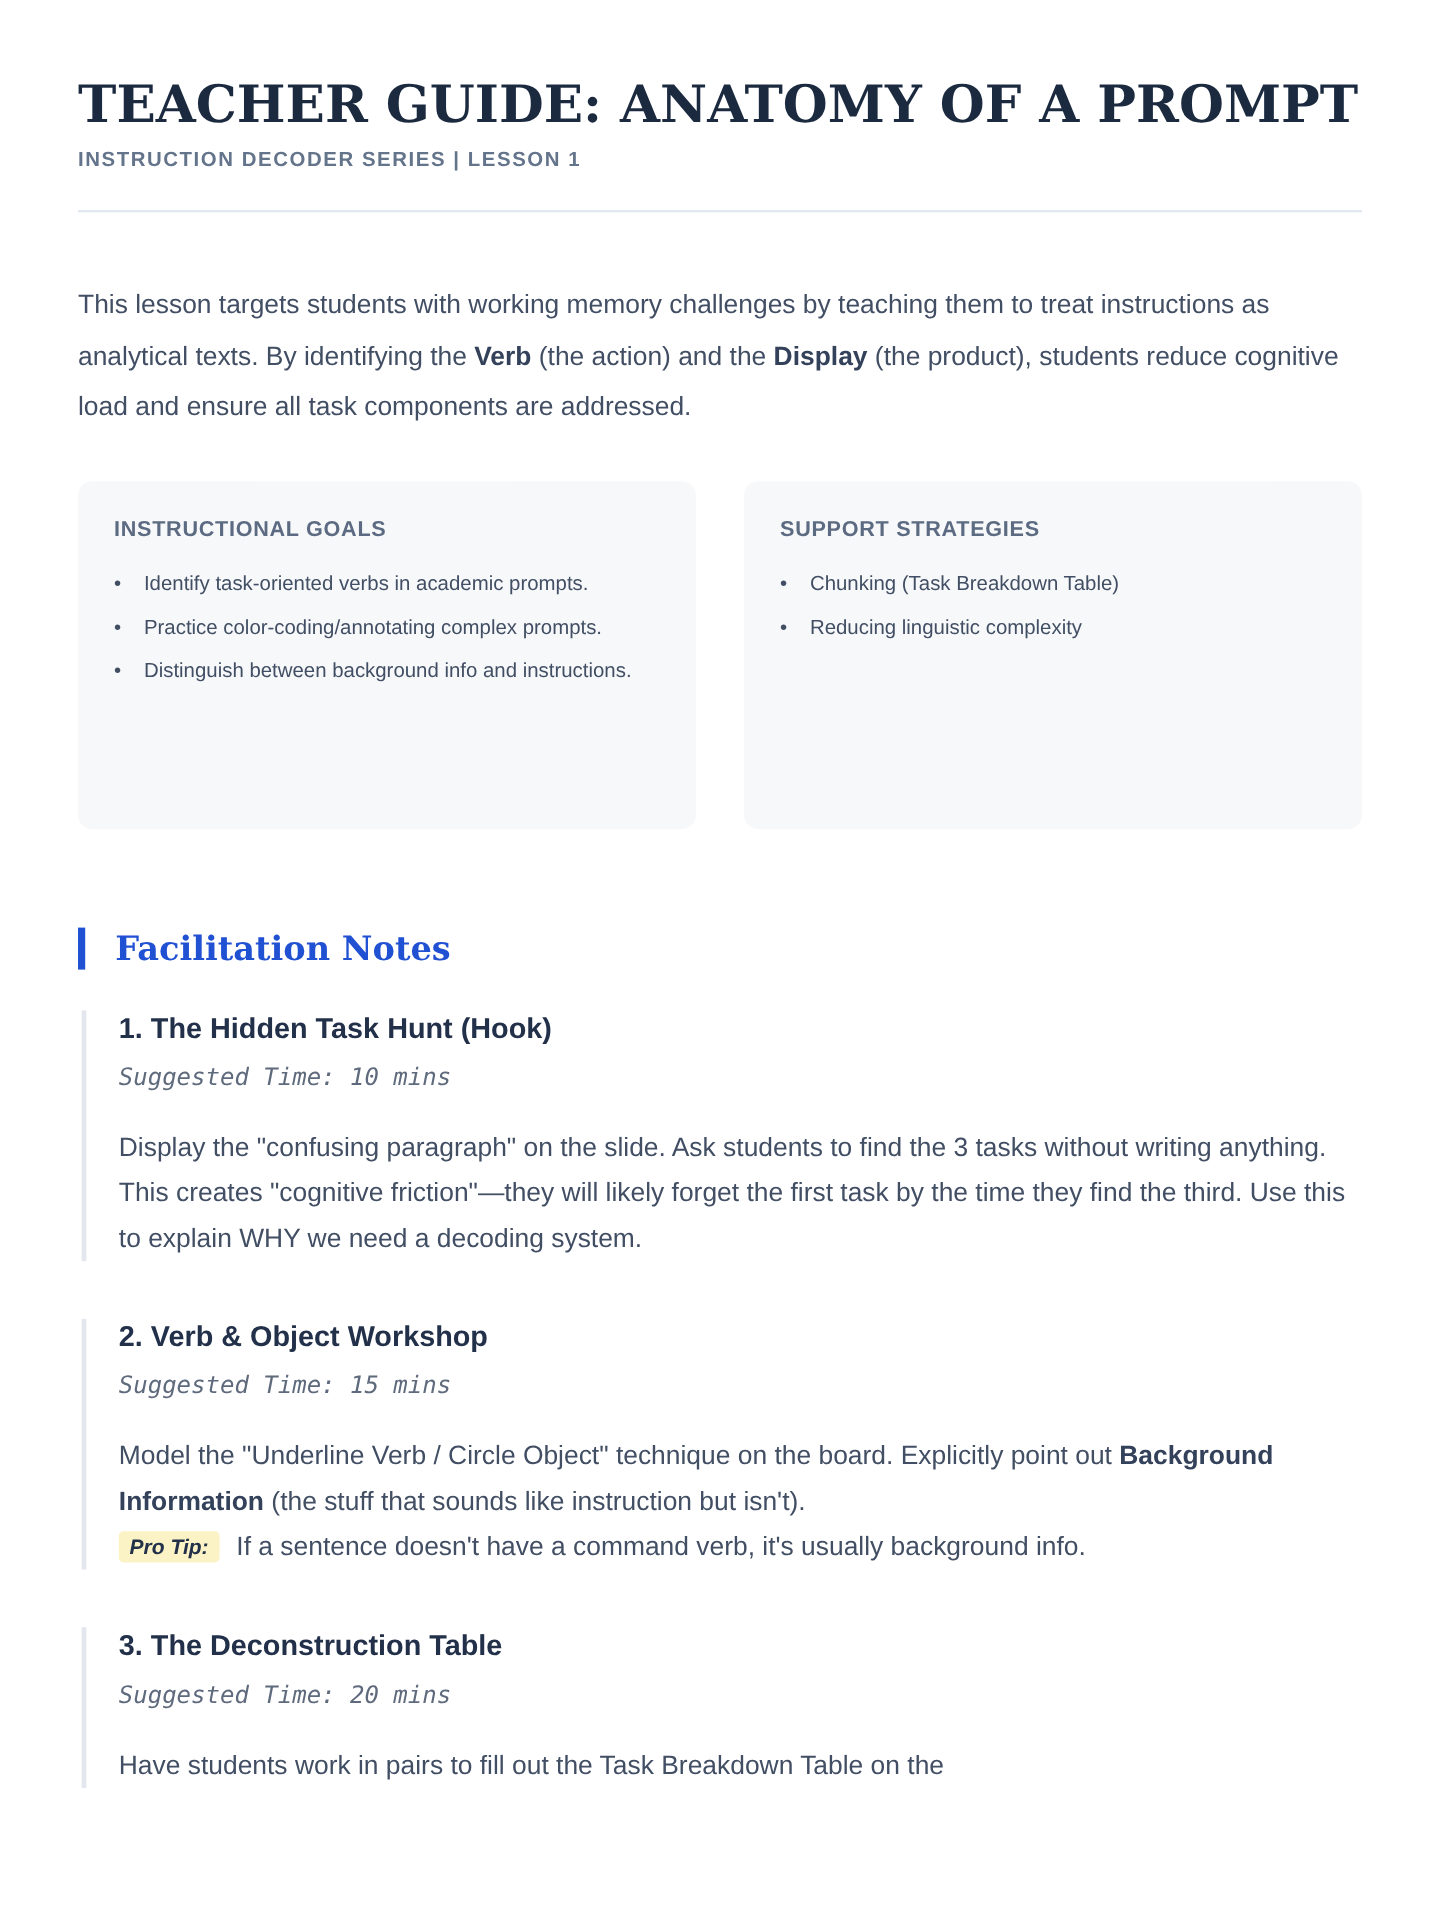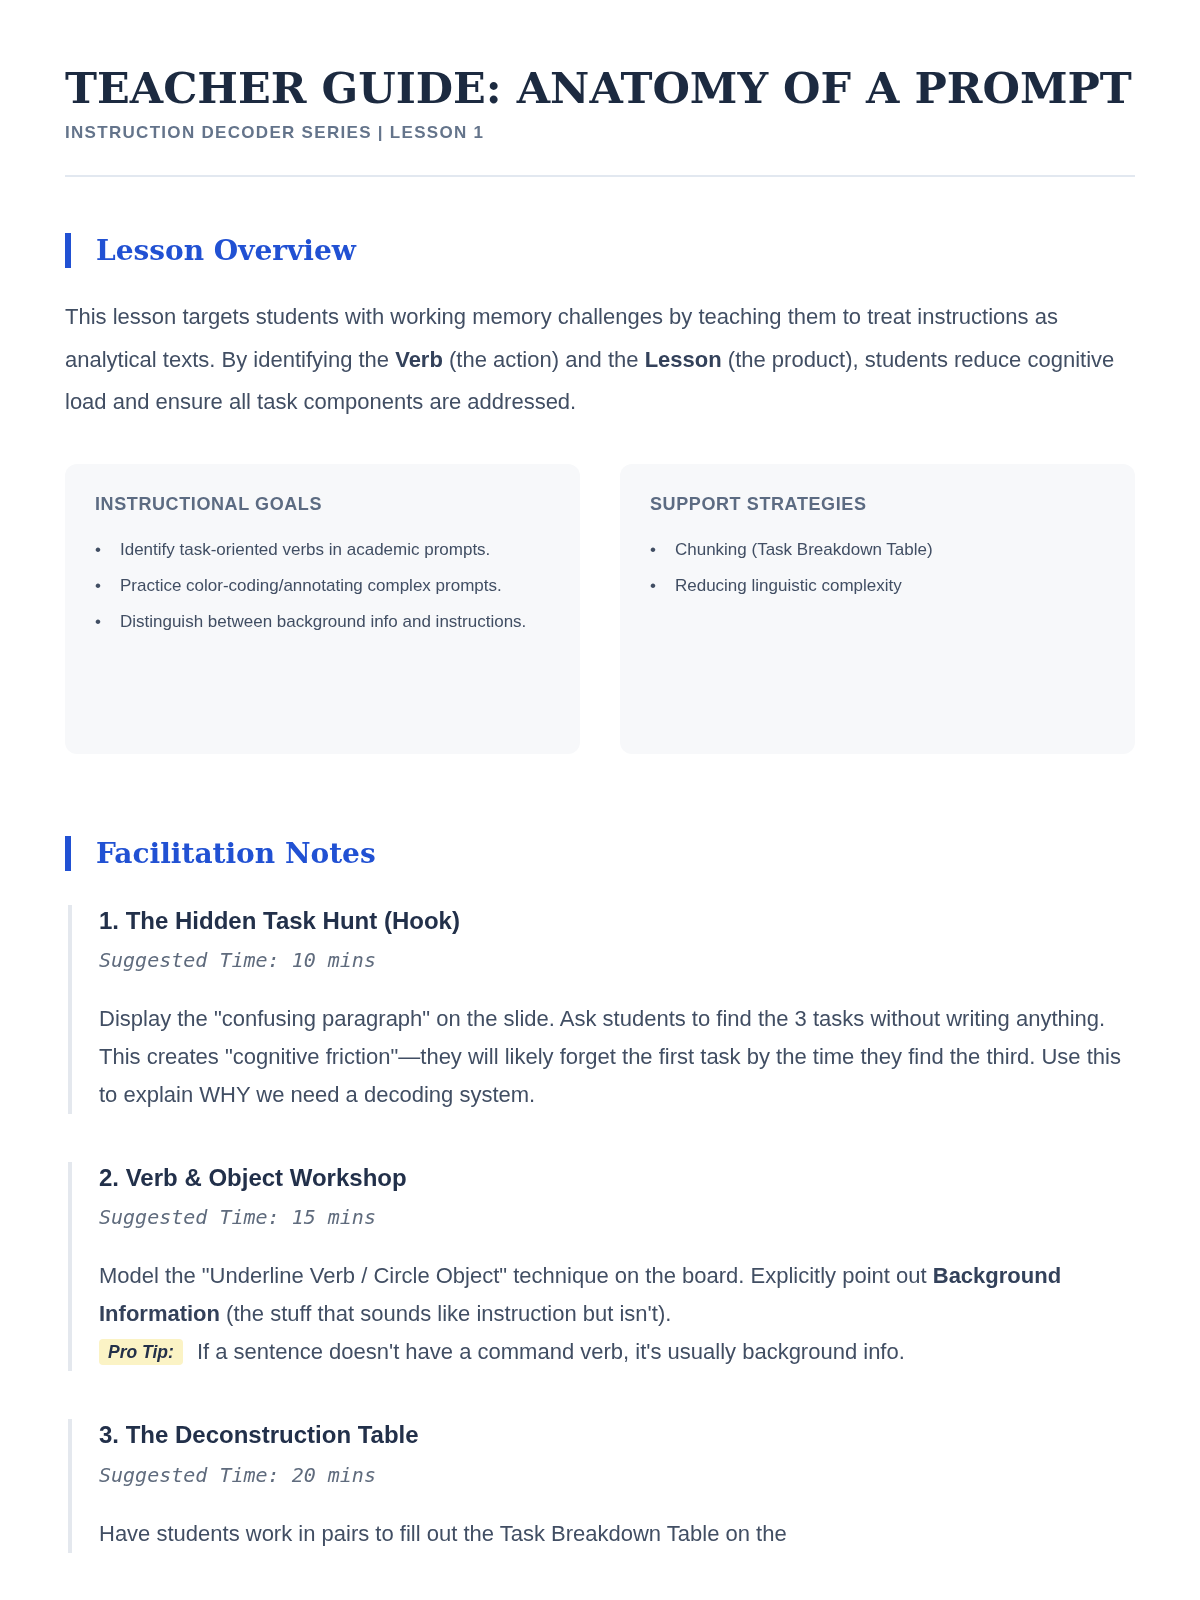--- a/index.html
+++ b/index.html
@@ -93,22 +93,21 @@
 <div class="page">
 
   <header>
     <h1 class="page-title">TEACHER GUIDE: ANATOMY OF A PROMPT</h1>
     <div class="page-subtitle">INSTRUCTION DECODER SERIES | LESSON 1</div>
   </header>
 
   <hr class="divider">
 
   <section>
-    <h2 class="section-heading">Lesson Overview</h2>
-    <p class="lead"><span>This lesson targets students with working memory challenges by teaching them to treat instructions as analytical texts. By identifying the </span><strong>Verb</strong><span> (the action) and the </span><strong>Lesson</strong><span> (the product), students reduce cognitive load and ensure all task components are addressed.</span></p>
+    <p class="lead"><span>This lesson targets students with working memory challenges by teaching them to treat instructions as analytical texts. By identifying the </span><strong>Verb</strong><span> (the action) and the </span><strong>Display</strong><span> (the product), students reduce cognitive load and ensure all task components are addressed.</span></p>
 
     <div class="cards">
       <div class="card">
         <div class="card-title">INSTRUCTIONAL GOALS</div>
         <ul class="card-list">
           <li>Identify task-oriented verbs in academic prompts.</li>
           <li>Practice color-coding/annotating complex prompts.</li>
           <li>Distinguish between background info and instructions.</li>
         </ul>
       </div>

